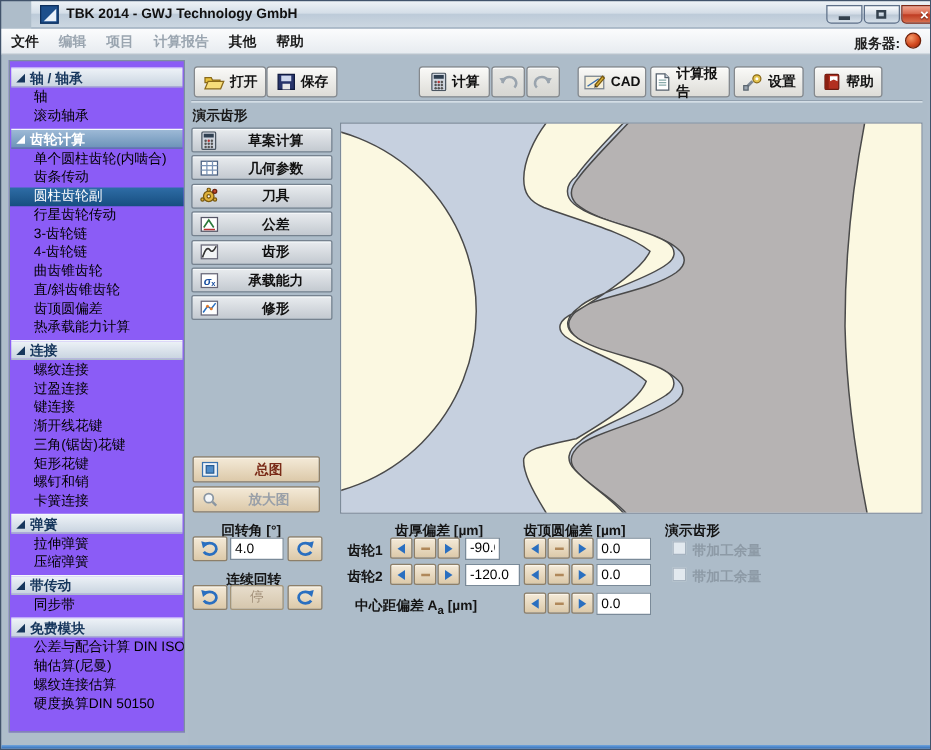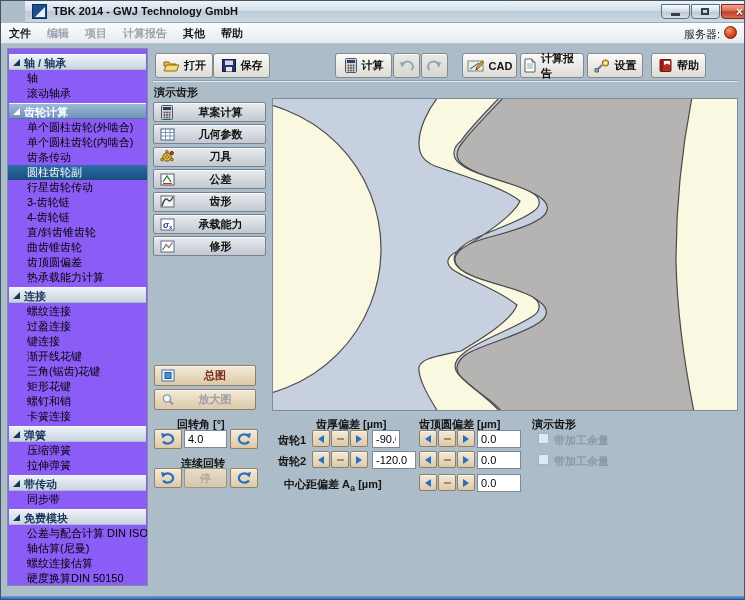--- a/index.html
+++ b/index.html
@@ -18,21 +18,21 @@
   .winbtn.min{right:78px;width:29px;}
   .winbtn.max{right:48px;width:29px;}
   .winbtn.close{right:7px;width:40px;background:linear-gradient(180deg,#f2a490,#d6654a 48%,#bf3c22 52%,#d8704f);border-color:#7e2715;}
   .glyph-min{position:absolute;left:9px;top:8px;width:9px;height:3px;background:#33404d;}
   .glyph-max{position:absolute;left:9px;top:3px;width:8px;height:7px;border:2px solid #33404d;background:transparent;}
   .glyph-close{position:absolute;left:14px;top:0px;color:#fff;font-weight:bold;font-size:12px;text-shadow:0 1px 1px #5c150a;}
   .menubar{position:absolute;left:0;top:22px;width:100%;height:21px;
     background:linear-gradient(180deg,#fbfcfd,#e7ebf0);border-bottom:1px solid #b9c2cc;}
   .menu-item{display:inline-block;padding:3px 8px 0 8px;font-size:11px;font-weight:bold;color:#1a1a1a;height:21px;}
   .menu-item.disabled{color:#9aa5b0;}
-  .server{position:absolute;right:24px;top:26px;font-size:11px;font-weight:normal;color:#222;}
+  .server{position:absolute;right:24px;top:26px;font-size:11px;font-weight:bold;color:#222;}
   .server-dot{position:absolute;right:7px;top:25px;width:13px;height:13px;border-radius:50%;
     background:radial-gradient(circle at 35% 30%,#f49a6a,#d4491f 55%,#8e2408);border:1px solid #6e1f08;}
   .bottom-border{position:absolute;left:0;bottom:0;width:100%;height:3px;
     background:linear-gradient(180deg,#6fa3dd,#2f6db8);}
   
   .sidebar{position:absolute;left:6px;top:47px;width:141px;height:538px;background:#8b5cf6;
     border:1px solid #7e8fa0;padding-top:3px;overflow:hidden;}
   .group-header{position:relative;height:16px;line-height:16px;margin:2px 1px 1px 1px;padding-left:15px;
     font-size:11px;font-weight:bold;color:#16365c;cursor:default;
     background:linear-gradient(180deg,#edf2f7,#c9d4e0);border-top:1px solid #f4f8fb;border-bottom:1px solid #aebccb;}
@@ -102,43 +102,42 @@
     <span id="menu-items"><span class="menu-item">文件</span><span class="menu-item disabled">编辑</span><span class="menu-item disabled">项目</span><span class="menu-item disabled">计算报告</span><span class="menu-item">其他</span><span class="menu-item">帮助</span></span>
   </div>
   <div class="server">服务器:</div>
   <div class="server-dot"></div>
 
   <div class="sidebar" id="sidebar">
       <div class="group-header"><span class="tri"></span><span>轴 / 轴承</span></div>
       <div class="side-item">轴</div>
       <div class="side-item">滚动轴承</div>
       <div class="group-header active"><span class="tri"></span><span>齿轮计算</span></div>
-      <div class="side-item">单个圆柱齿轮(外啮合)</div>
       <div class="side-item">单个圆柱齿轮(内啮合)</div>
       <div class="side-item">齿条传动</div>
       <div class="side-item selected">圆柱齿轮副</div>
       <div class="side-item">行星齿轮传动</div>
       <div class="side-item">3-齿轮链</div>
       <div class="side-item">4-齿轮链</div>
+      <div class="side-item">曲齿锥齿轮</div>
       <div class="side-item">直/斜齿锥齿轮</div>
-      <div class="side-item">曲齿锥齿轮</div>
       <div class="side-item">齿顶圆偏差</div>
       <div class="side-item">热承载能力计算</div>
       <div class="group-header"><span class="tri"></span><span>连接</span></div>
       <div class="side-item">螺纹连接</div>
       <div class="side-item">过盈连接</div>
       <div class="side-item">键连接</div>
       <div class="side-item">渐开线花键</div>
       <div class="side-item">三角(锯齿)花键</div>
       <div class="side-item">矩形花键</div>
       <div class="side-item">螺钉和销</div>
       <div class="side-item">卡簧连接</div>
       <div class="group-header"><span class="tri"></span><span>弹簧</span></div>
+      <div class="side-item">拉伸弹簧</div>
       <div class="side-item">压缩弹簧</div>
-      <div class="side-item">拉伸弹簧</div>
       <div class="group-header"><span class="tri"></span><span>带传动</span></div>
       <div class="side-item">同步带</div>
       <div class="group-header"><span class="tri"></span><span>免费模块</span></div>
       <div class="side-item">公差与配合计算 DIN ISO 286</div>
       <div class="side-item">轴估算(尼曼)</div>
       <div class="side-item">螺纹连接估算</div>
       <div class="side-item">硬度换算DIN 50150</div>
     </div>
 
   <div class="main">

